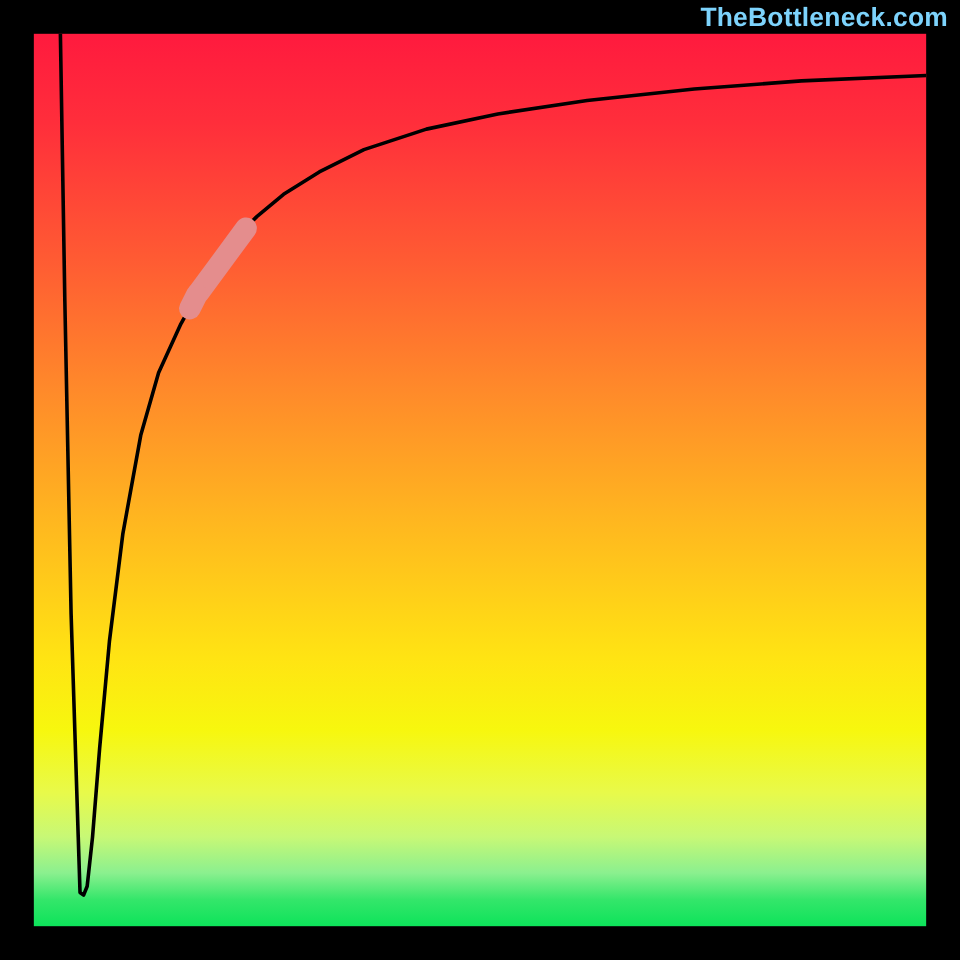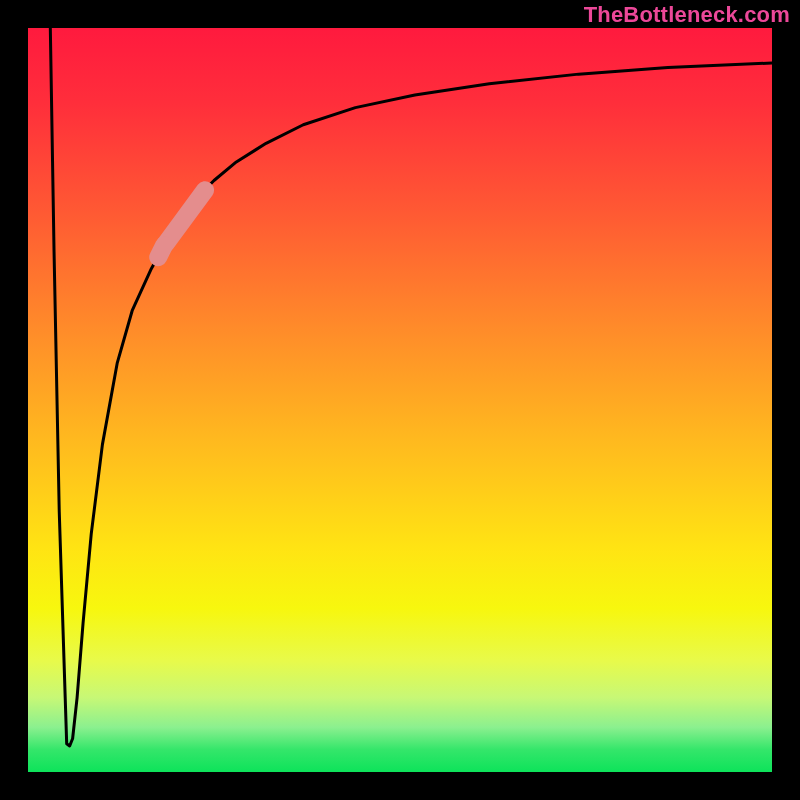--- a/index.html
+++ b/index.html
@@ -13,21 +13,21 @@
   .stage {
     position: relative;
     width: 800px;
     height: 800px;
     background: #000;
   }
   .watermark {
     position: absolute;
     top: 2px;
     right: 10px;
-    color: #ec4899;
+    color: #7dd3fc;
     font-size: 22px;
     font-weight: 600;
     letter-spacing: 0.2px;
     z-index: 50;
   }
   .plot-area {
     position: absolute;
     left: 28px;
     top: 28px;
     width: 744px;

